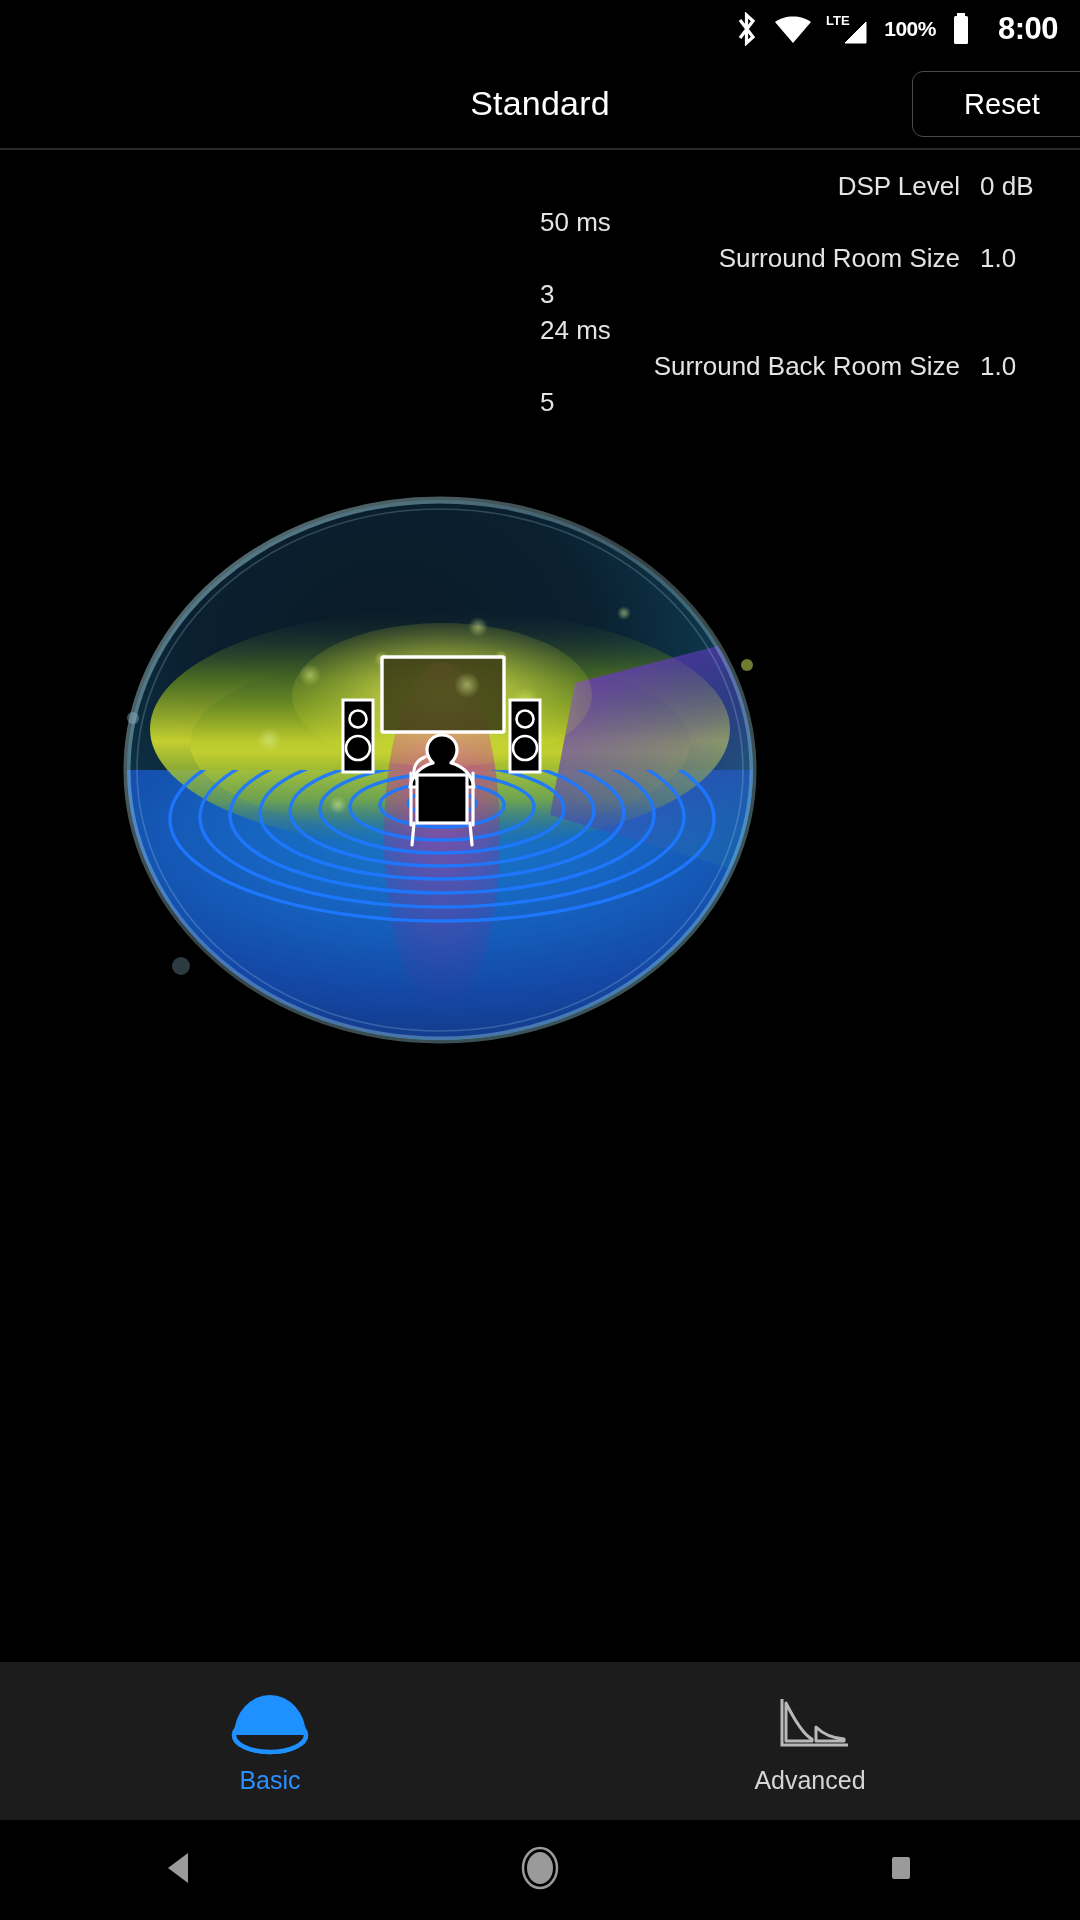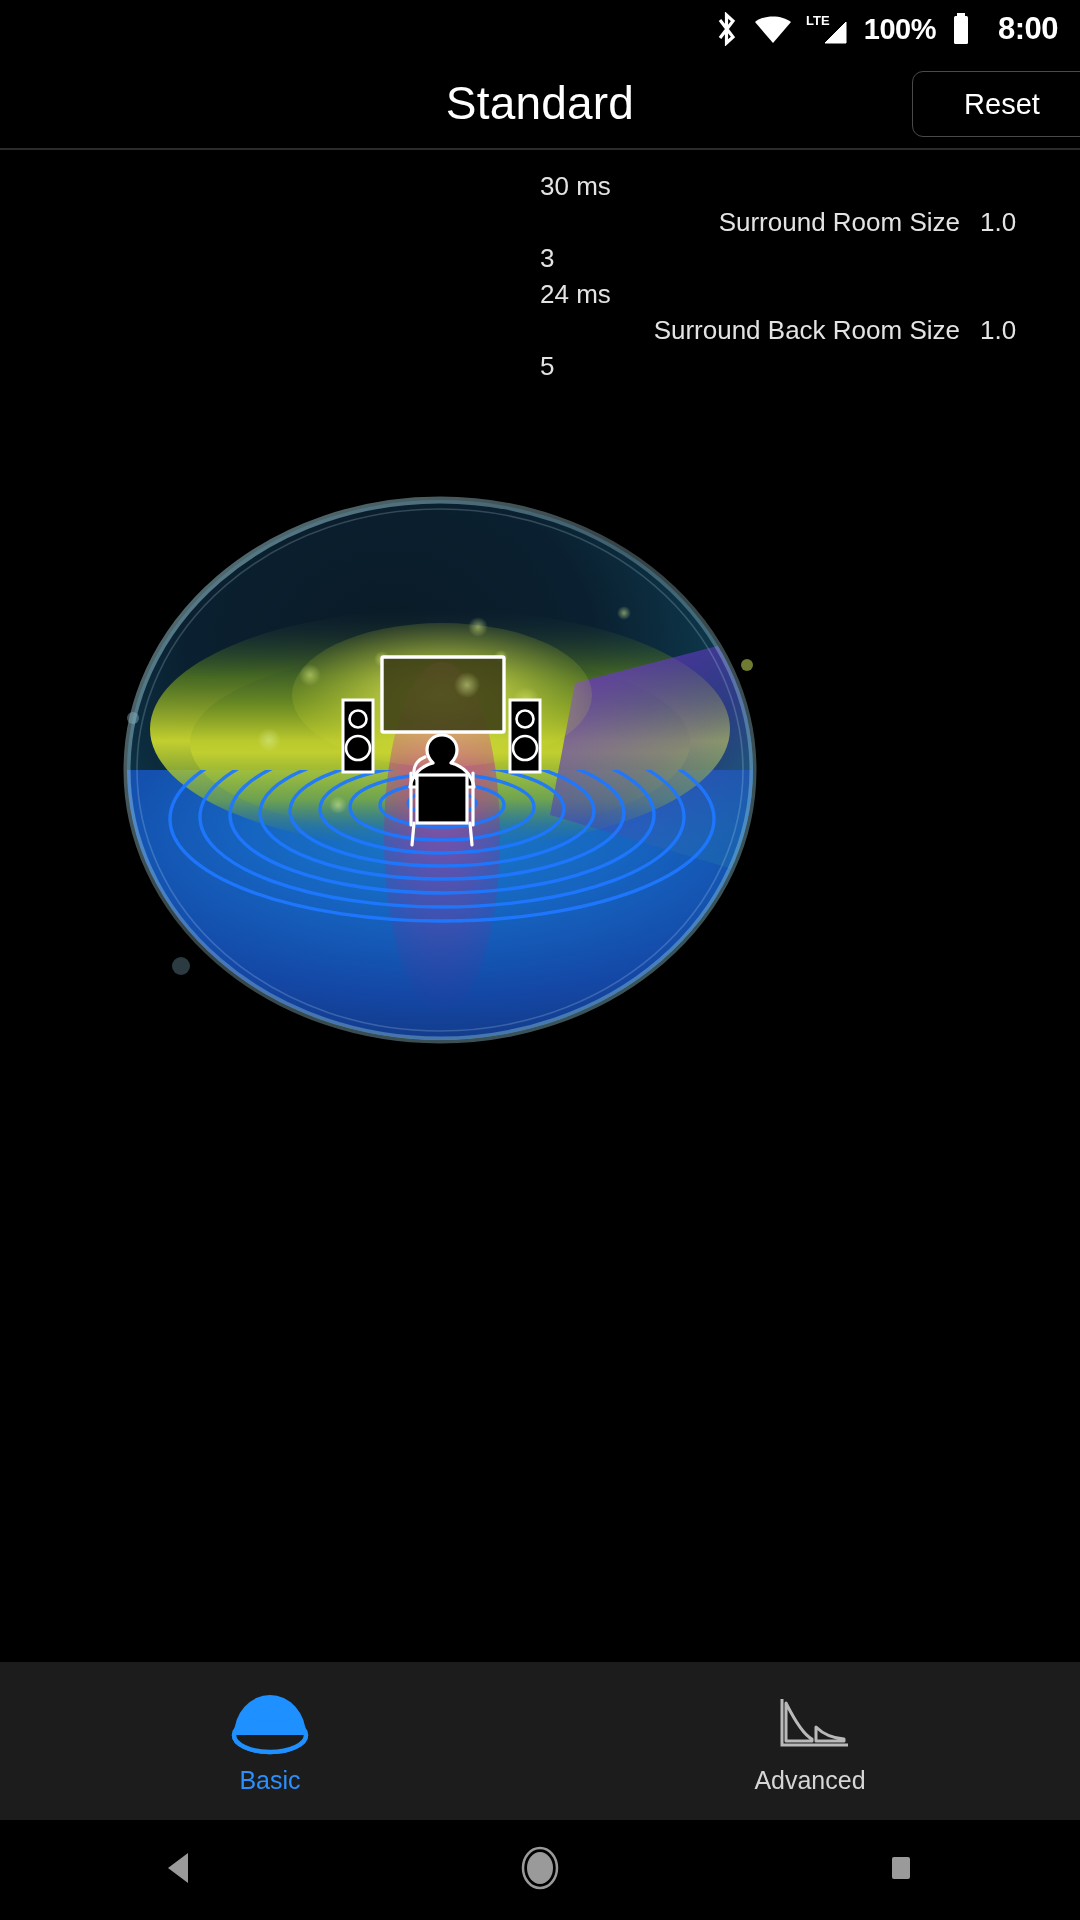--- a/index.html
+++ b/index.html
@@ -10,31 +10,31 @@
   }
   #screen{ position:relative; width:1080px; height:1920px; background:#000;border-radius:19px; }
 
   
   #status-bar{
     position:absolute; top:0; left:0; width:1080px; height:58px;
     display:flex; align-items:center; justify-content:flex-end;
     padding-right:22px; gap:14px; color:#fff;
   }
   .sb-icon{ display:flex; align-items:center; }
-  #status-battery-text{ font-size:29px; font-weight:bold; letter-spacing:-0.5px; }
+  #status-battery-text{ font-size:21px; font-weight:bold; letter-spacing:-0.5px; }
   #status-clock{ font-size:31px; font-weight:bold; letter-spacing:-0.5px; margin-left:12px; }
 
   
   #title-bar{
     position:absolute; top:58px; left:0; width:1080px; height:90px;
   }
   #page-title{
     position:absolute; left:0; top:0; width:1080px; height:90px;
     display:flex; align-items:center; justify-content:center;
-    color:#fff; font-size:46px; font-weight:400; letter-spacing:0.2px;
+    color:#fff; font-size:34px; font-weight:400; letter-spacing:0.2px;
   }
   #reset-button{
     position:absolute; right:-12px; top:13px;
     width:180px; height:66px;
     border:1.5px solid #4a4a4a; border-radius:11px;
     background:transparent; color:#fff;
     font-size:29px; font-family:"Liberation Sans", sans-serif;
     display:flex; align-items:center; justify-content:center;
     cursor:pointer;
   }
@@ -122,21 +122,25 @@
   </div>
 
   <div id="title-bar">
     <div id="page-title">Standard</div>
     <div id="reset-button">Reset</div>
   </div>
   <div id="header-divider"></div>
 
   <div id="param-list">
     <div class="param-row">
-      <span class="param-value">30 ms</span>
+      <span class="param-label">DSP Level</span>
+      <span class="param-value">0 dB</span>
+    </div>
+    <div class="param-row">
+      <span class="param-value">50 ms</span>
     </div>
     <div class="param-row">
       <span class="param-label">Surround Room Size</span>
       <span class="param-value">1.0</span>
     </div>
     <div class="param-row">
       <span class="param-value">3</span>
     </div>
     <div class="param-row">
       <span class="param-value">24 ms</span>

